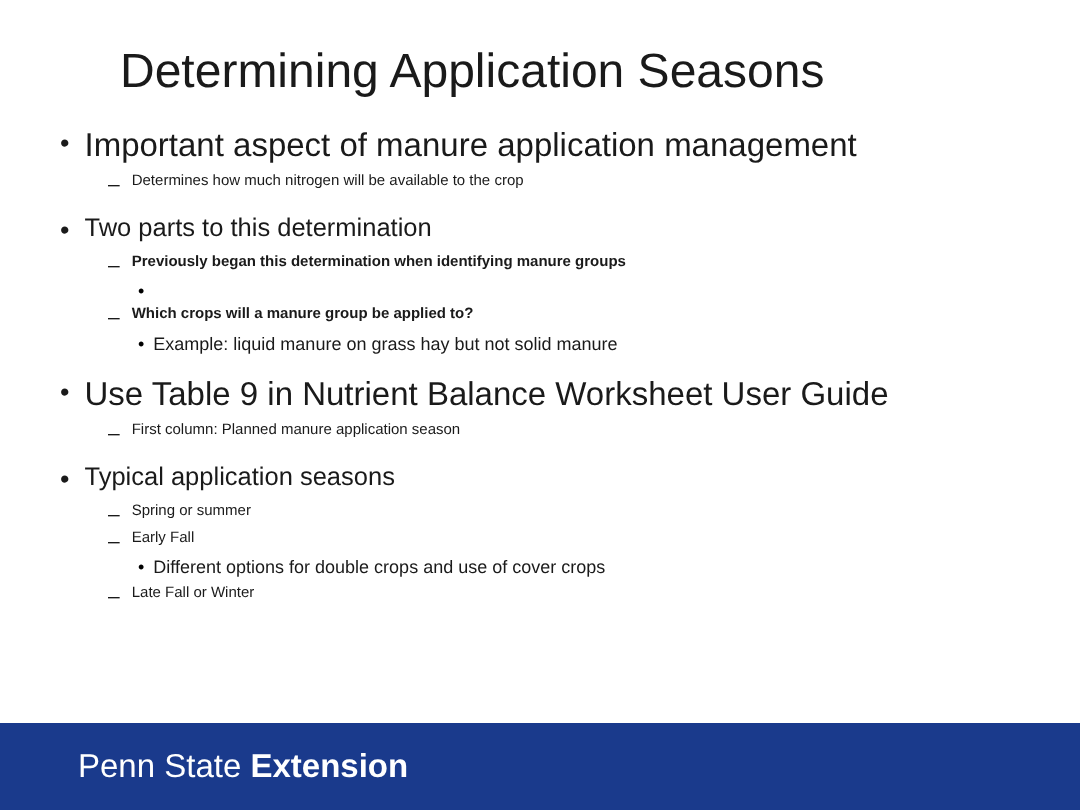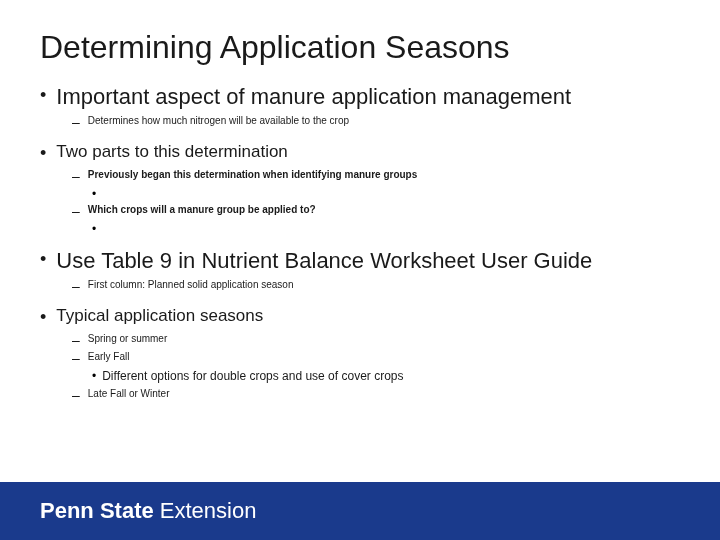--- a/index.html
+++ b/index.html
@@ -27,20 +27,21 @@
       display: flex;
       flex-direction: column;
     }
 
     .title {
       font-size: 32px;
       font-weight: normal;
       color: #1a1a1a;
       margin-bottom: 18px;
       line-height: 1.2;
+      margin-left: 40px;
     }
 
     .bullet-section {
       margin-bottom: 10px;
     }
 
     .bullet-main {
       display: flex;
       align-items: flex-start;
       margin-bottom: 4px;
@@ -123,25 +124,26 @@
       padding: 0 40px;
       flex-shrink: 0;
     }
 
     .footer-text {
       color: #ffffff;
       font-size: 22px;
     }
 
     .footer-text .regular {
+      font-weight: normal;
+      margin-left: 12px;
+    }
+
+    .footer-text .bold {
       font-weight: bold;
-    }
-
-    .footer-text .bold {
-      font-weight: normal;
     }
   </style>
 </head>
 <body>
 
 <div class="slide">
   <div class="content-area">
     <h1 class="title">Determining Application Seasons</h1>
 
     <div class="bullet-section">
@@ -172,34 +174,35 @@
             <span class="sub-dot">•</span>
           </div>
         </div>
         <div class="dash-item">
           <span class="dash">–</span>
           <span class="dash-text bold">Which crops will a manure group be applied to?</span>
         </div>
         <div class="sub-sub-items">
           <div class="sub-sub-item">
             <span class="sub-dot">•</span>
+            <span class="sub-sub-text">Example: liquid manure on grass hay but not solid manure</span>
           </div>
         </div>
       </div>
     </div>
 
     <div class="bullet-section">
       <div class="bullet-main">
         <span class="bullet-dot">•</span>
         <span class="bullet-text">Use Table 9 in Nutrient Balance Worksheet User Guide</span>
       </div>
       <div class="sub-items">
         <div class="dash-item">
           <span class="dash">–</span>
-          <span class="dash-text">First column: Planned solid application season</span>
+          <span class="dash-text">First column: Planned manure application season</span>
         </div>
       </div>
     </div>
 
     <div class="bullet-section">
       <div class="bullet-main">
         <span class="bullet-dot">•</span>
         <span class="bullet-text large">Typical application seasons</span>
       </div>
       <div class="sub-items">

